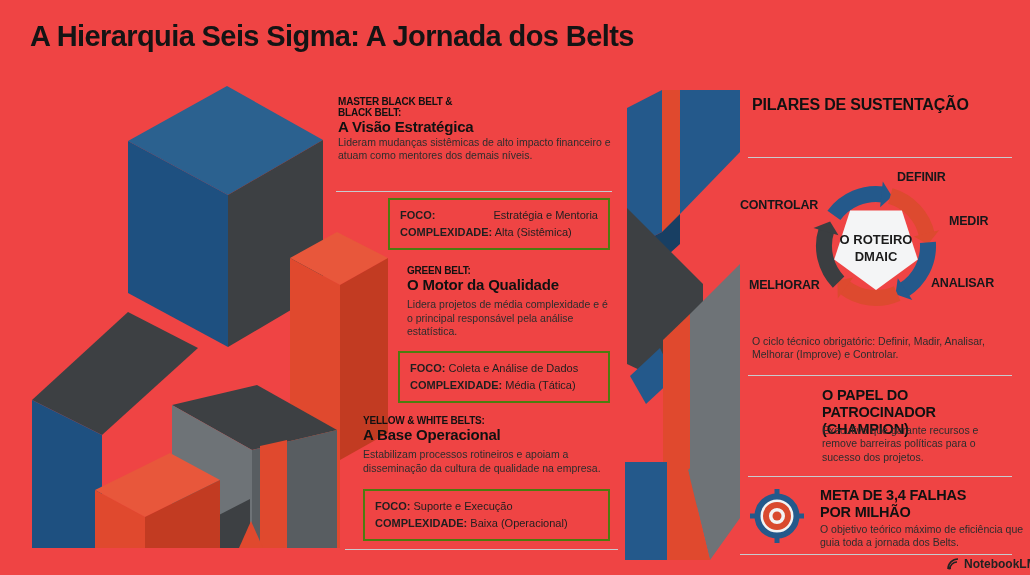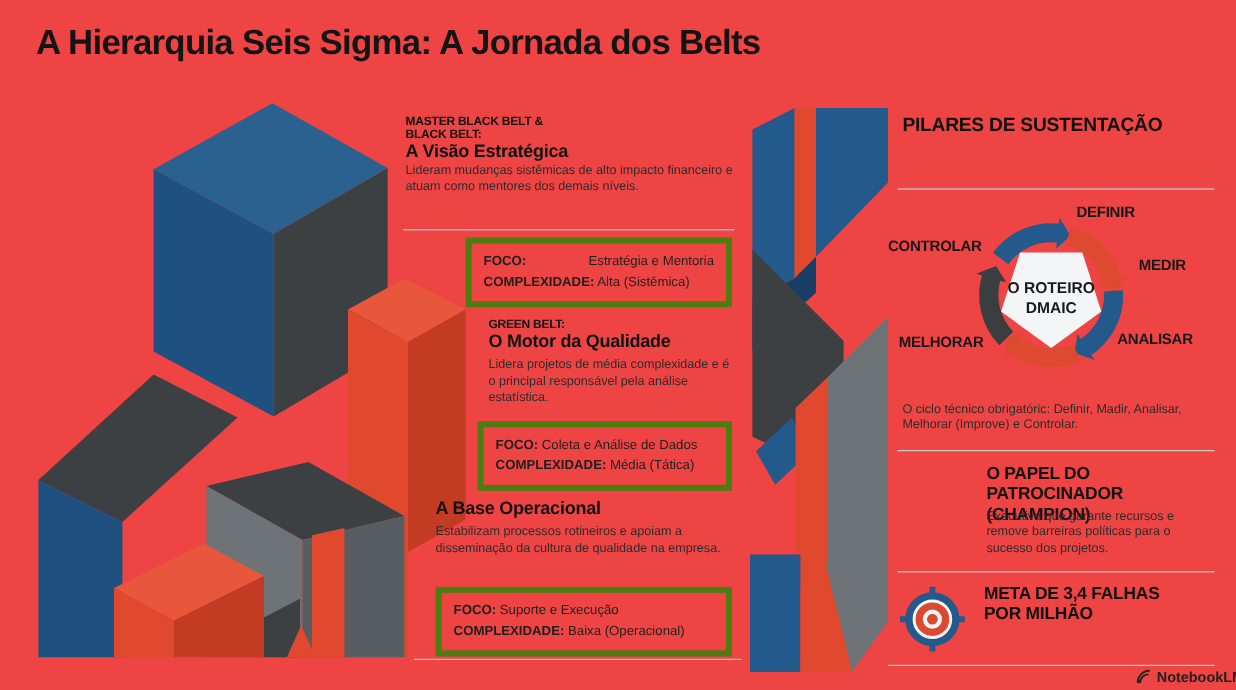--- a/index.html
+++ b/index.html
@@ -9,21 +9,21 @@
     font-family:"Liberation Sans","DejaVu Sans",sans-serif;
     color:#1b1b1b;
   }
   .abs{position:absolute;}
   .page-title{
     font-size:29px;font-weight:bold;letter-spacing:-0.6px;color:#141414;white-space:nowrap;
   }
   .sec-title{font-weight:bold;font-size:10px;line-height:1.12;color:#111;letter-spacing:-0.2px;}
   .sec-sub{font-weight:bold;font-size:15px;line-height:1.15;color:#111;letter-spacing:-0.2px;}
   .para{font-size:10.5px;line-height:1.28;color:#2d2d2d;}
-  .focus-box{border:5px solid #4d7c0f;padding:7px 10px;font-size:11px;color:#1f1f1f;box-sizing:border-box;}
+  .focus-box{border:2px solid #4d7c0f;padding:7px 10px;font-size:11px;color:#1f1f1f;box-sizing:border-box;}
   .fb-row{display:flex;justify-content:space-between;line-height:1.55;}
   .fb-row-inline{line-height:1.55;}
   .fb-label{font-weight:bold;}
   .divider{position:absolute;height:1px;background:#c8cbce;}
   .rc-heading{font-weight:bold;font-size:16px;line-height:1.15;color:#111;letter-spacing:-0.2px;}
   .sub-heading{font-weight:bold;font-size:14.5px;line-height:1.18;color:#111;letter-spacing:-0.2px;}
   .dmaic-label{position:absolute;font-weight:bold;font-size:12.5px;color:#16171a;letter-spacing:-0.2px;white-space:nowrap;}
   .watermark{display:flex;align-items:center;gap:4px;font-size:12px;font-weight:bold;color:#222;}
 </style>
 </head>
@@ -84,20 +84,21 @@
   <div class="abs focus-box" style="left:398px;top:351px;width:212px;">
     <div class="fb-row-inline">
       <span class="fb-label">FOCO:</span><span> Coleta e Análise de Dados</span>
     </div>
     <div class="fb-row-inline">
       <span class="fb-label">COMPLEXIDADE:</span><span> Média (Tática)</span>
     </div>
   </div>
 
   <div class="abs" style="left:363px;top:415px;width:252px;">
+    <div class="sec-title">YELLOW &amp; WHITE BELTS:</div>
     <div class="sec-sub">A Base Operacional</div>
     <div class="para" style="margin-top:5px;">Estabilizam processos rotineiros e apoiam a disseminação da cultura de qualidade na empresa.</div>
   </div>
   <div class="abs focus-box" style="left:363px;top:489px;width:247px;">
     <div class="fb-row-inline">
       <span class="fb-label">FOCO:</span><span> Suporte e Execução</span>
     </div>
     <div class="fb-row-inline">
       <span class="fb-label">COMPLEXIDADE:</span><span> Baixa (Operacional)</span>
     </div>
@@ -158,20 +159,21 @@
     <line x1="30" y1="3" x2="30" y2="57" stroke="#24598b" stroke-width="5"></line>
     <line x1="3" y1="30" x2="57" y2="30" stroke="#24598b" stroke-width="5"></line>
     <circle cx="30" cy="30" r="19.5" fill="#f2f4f5" stroke="#24598b" stroke-width="6"></circle>
     <circle cx="30" cy="30" r="11" fill="none" stroke="#d94a2e" stroke-width="6"></circle>
     <circle cx="30" cy="30" r="4.5" fill="#d94a2e"></circle>
   </svg>
   <div class="abs sub-heading" style="left:820px;top:487px;width:200px;">
     <div>META DE 3,4 FALHAS</div>
     <div>POR MILHÃO</div>
   </div>
+  <div class="abs para" style="left:820px;top:523px;width:208px;">O objetivo teórico máximo de eficiência que guia toda a jornada dos Belts.</div>
 
   <div class="divider" style="left:740px;top:554px;width:272px;"></div>
 
   <div class="abs watermark" style="left:946px;top:557px;">
     <svg width="14" height="14" viewBox="0 0 14 14" aria-hidden="true">
       <path d="M2 12 A10 10 0 0 1 12 2" stroke="#222" stroke-width="1.6" fill="none"></path>
       <path d="M4 12 A7 7 0 0 1 11 5" stroke="#222" stroke-width="1.6" fill="none"></path>
       <circle cx="3.4" cy="11" r="1.5" fill="#222"></circle>
     </svg>
     <span>NotebookLM</span>

